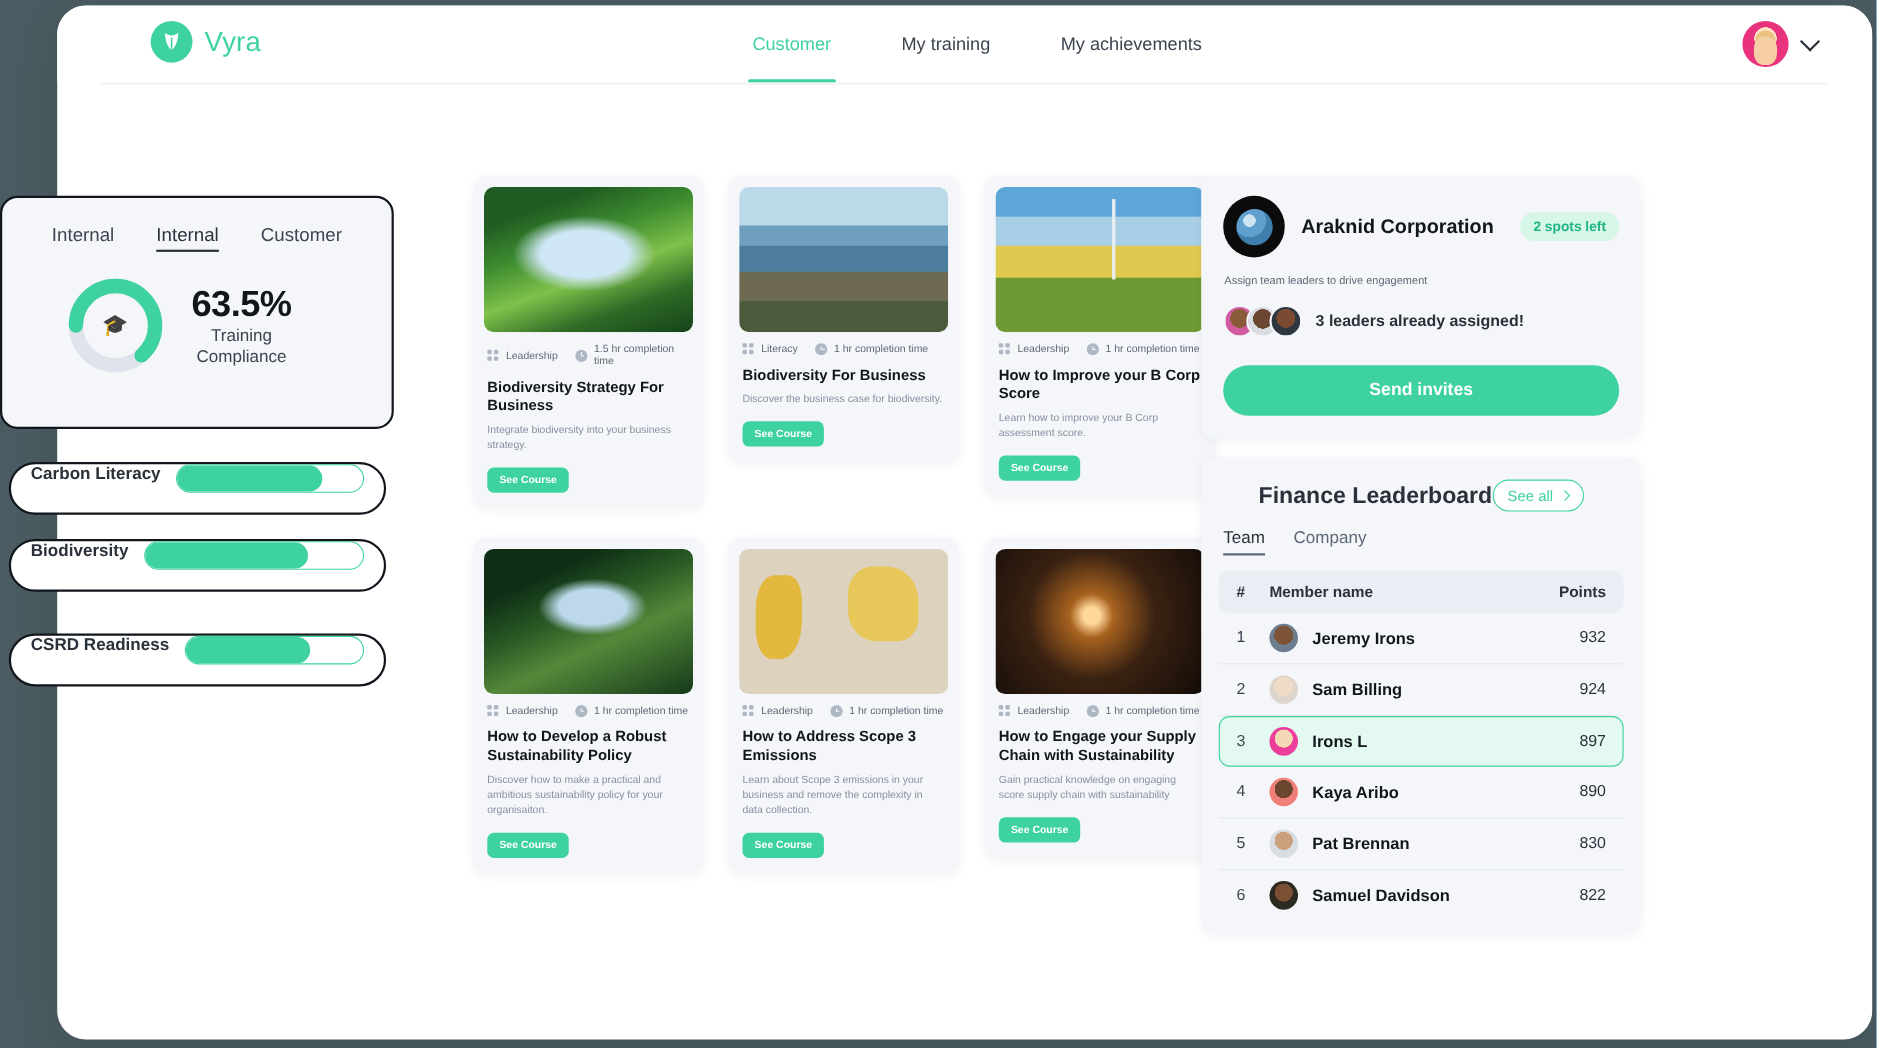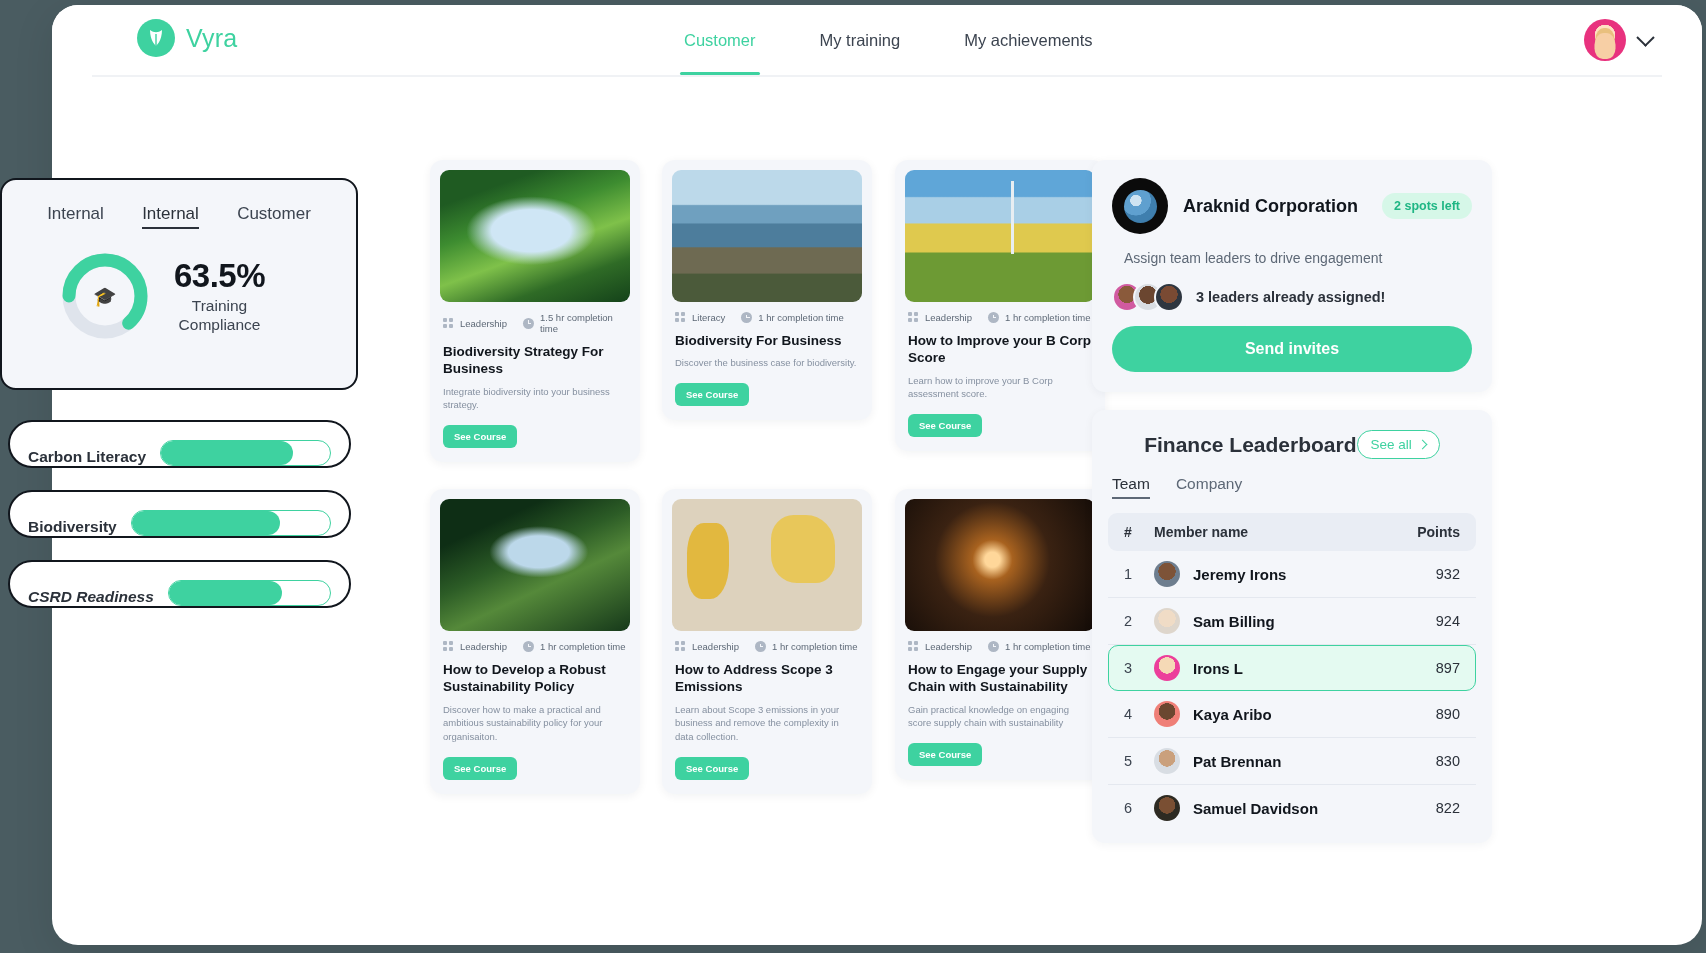--- a/index.html
+++ b/index.html
@@ -83,21 +83,21 @@
     font-size:19px; color:#9aa5b4;
   }
   .stat-val { font-size:33px; font-weight:bold; color:#11161d; letter-spacing:-.5px; }
   .stat-label { font-size:15.5px; color:#3c4450; line-height:1.22; margin-top:2px; }
   .stat-block{ text-align:center; }
 
   
   .pill {
     position:absolute; left:8px; width:343px; height:48px;
     background:#ffffff; border:2.2px solid #11161d; border-radius:26px;
-    display:flex; align-items:flex-end; padding:0 18px; gap:14px; z-index:6;
+    display:flex; align-items:flex-start; padding:0 18px; gap:14px; z-index:6;
   }
   .pill-label { font-size:15.5px; font-weight:bold; color:#2b313a; white-space:nowrap; }
   .pill-track {
     flex:1; height:26px; border-radius:14px;
     border:1.4px solid #3ed2a0; background:#fff; position:relative; overflow:hidden;
   }
   .pill-fill { position:absolute; left:0; top:0; bottom:0; background:#3ed2a0; border-radius:14px; }
 
   
   .grid { position:absolute; left:328px; top:155px; width:730px; }
@@ -157,31 +157,31 @@
   }
   .globe-inner {
     width:33px; height:33px; border-radius:50%;
     background: radial-gradient(circle at 36% 32%, #cfe4f2 0 18%, #5fa0cf 19% 48%, #3f7fae 49% 72%, #2a5f86 100%);
   }
   .team-name { font-size:18px; font-weight:bold; color:#11161d; flex:1; }
   .spots-badge {
     background:#d6f7e8; color:#1fb684; font-size:12.5px; font-weight:bold;
     padding:6px 12px; border-radius:14px; white-space:nowrap;
   }
-  .team-sub { font-size:14px; color:#5d6876; margin:16px 0 0 12px; }
+  .team-sub { font-size:10px; color:#5d6876; margin:16px 0 0 1px; }
   .leaders-row { display:flex; align-items:center; gap:12px; margin-top:16px; }
   .stack { display:flex; }
   .stack .av { width:30px; height:30px; border-radius:50%; border:2.4px solid #f4f6fa; margin-left:-9px; }
   .stack .av:first-child { margin-left:0; }
   .av1{background:radial-gradient(circle at 50% 40%, #8a5a3b 0 42%, #d15aa0 43% 100%);}
   .av2{background:radial-gradient(circle at 50% 42%, #6b4630 0 44%, #d9dde2 45% 100%);}
   .av3{background:radial-gradient(circle at 50% 40%, #7a4a33 0 42%, #2e3640 43% 100%);}
   .leaders-text { font-size:14.5px; font-weight:bold; color:#2b313a; }
   .send-btn {
-    width:100%; margin-top:14px; background:#3ed2a0; color:#fff; border:none;
+    width:100%; margin-top:25px; background:#3ed2a0; color:#fff; border:none;
     font-size:16px; font-weight:bold; padding:14px 0; border-radius:26px; cursor:pointer;
     font-family:"Liberation Sans", sans-serif;
     text-align:center;
   }
 
   .lb-card {
     background:#f4f6fa; border-radius:13px; margin-top:18px; padding:20px 16px 12px 16px;
     box-shadow:0 2px 10px rgba(20,30,50,.05);
   }
   .lb-head { display:flex; align-items:center; justify-content:center; padding:0 4px; }
@@ -534,19 +534,19 @@
     </span>
   </div>
 
   <div class="pill" style="top:490px;">
     <span class="pill-label">Biodiversity</span>
     <span class="pill-track">
       <span class="pill-fill" id="fill1" style="width: 75%;"></span>
     </span>
   </div>
 
-  <div class="pill" style="top:560px;font-style:italic;">
+  <div class="pill" style="top:576px;">
     <span class="pill-label">CSRD Readiness</span>
     <span class="pill-track">
       <span class="pill-fill" id="fill2" style="width: 70%;"></span>
     </span>
   </div>
 </div>
 
 </body></html>

